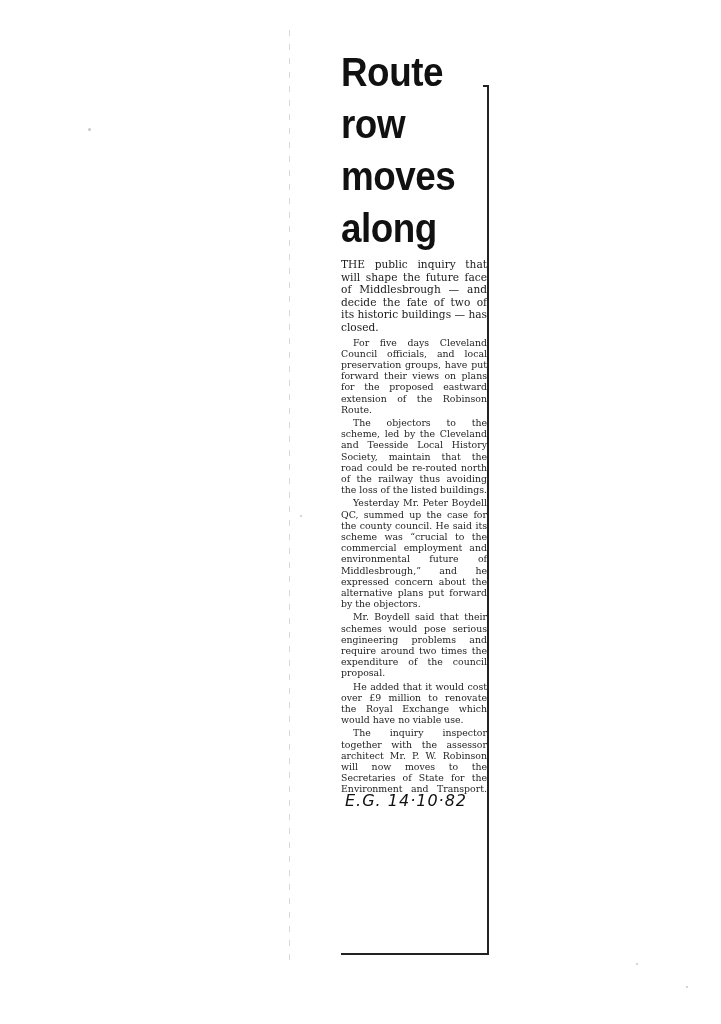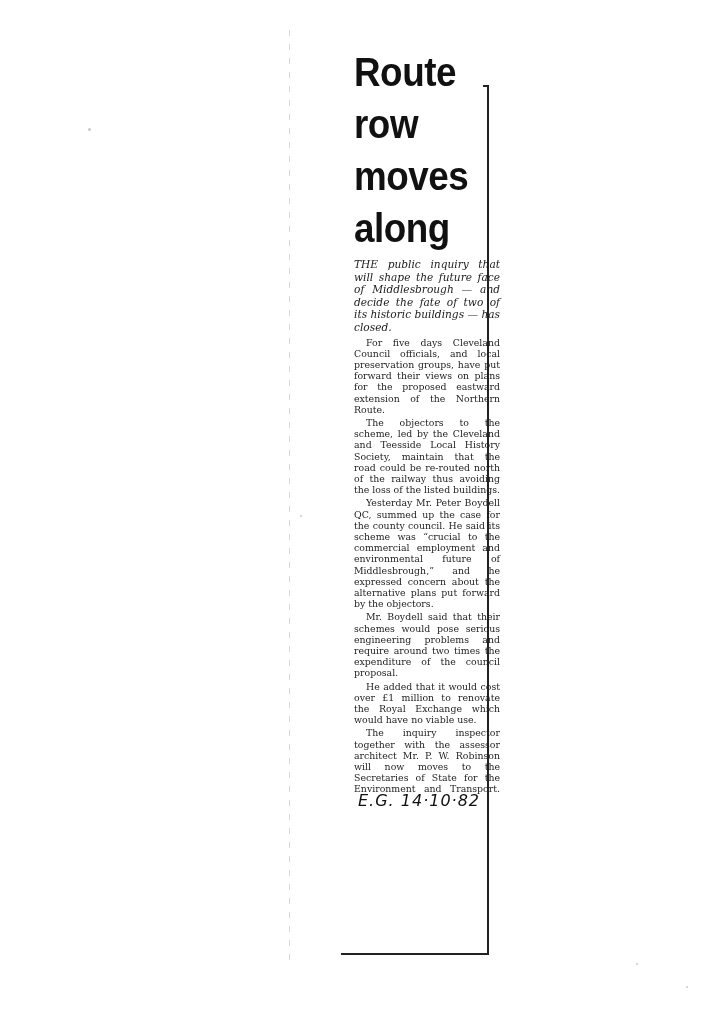--- a/index.html
+++ b/index.html
@@ -23,21 +23,21 @@
       height: 930px;
       background: repeating-linear-gradient(to bottom, #d8d8d8 0 6px, transparent 6px 14px);
     }
     .speck {
       position: absolute;
       background: #c8c8c8;
       border-radius: 50%;
     }
     .article {
       position: absolute;
-      left: 354px;
+      left: 341px;
       top: 46px;
       width: 146px;
     }
     .headline {
       font-family: "Liberation Sans", sans-serif;
       font-weight: 700;
       font-size: 40px;
       line-height: 52px;
       letter-spacing: -0.5px;
       color: #111;
@@ -61,21 +61,20 @@
       width: 6px;
       height: 2px;
       background: #222;
     }
     .lead {
       font-size: 10.6px;
       line-height: 12.6px;
       text-align: justify;
       margin: 0 0 3px 0;
       color: #1a1a1a;
-      font-style: italic;
     }
     .para {
       font-size: 9.4px;
       line-height: 11.2px;
       text-align: justify;
       text-indent: 12px;
       margin: 0 0 2px 0;
       color: #1e1e1e;
     }
     .signoff {
@@ -110,21 +109,21 @@
 <div class="article">
   <h1 class="headline">
     <span>Route</span>
     <span>row</span>
     <span>moves</span>
     <span>along</span>
   </h1>
 
   <p class="lead">THE public inquiry that will shape the future face of Middlesbrough — and decide the fate of two of its historic buildings — has closed.</p>
 
-  <p class="para">For five days Cleveland Council officials, and local preservation groups, have put forward their views on plans for the proposed eastward extension of the Northern Route.</p>
+  <p class="para">For five days Cleveland Council officials, and local preservation groups, have put forward their views on plans for the proposed eastward extension of the Robinson Route.</p>
   <p class="para">The objectors to the scheme, led by the Cleveland and Teesside Local History Society, maintain that the road could be re-routed north of the railway thus avoiding the loss of the listed buildings.</p>
   <p class="para">Yesterday Mr. Peter Boydell QC, summed up the case for the county council. He said its scheme was “crucial to the commercial employment and environmental future of Middlesbrough,” and he expressed concern about the alternative plans put forward by the objectors.</p>
   <p class="para">Mr. Boydell said that their schemes would pose serious engineering problems and require around two times the expenditure of the council proposal.</p>
-  <p class="para">He added that it would cost over £1 million to renovate the Royal Exchange which would have no viable use.</p>
+  <p class="para">He added that it would cost over £9 million to renovate the Royal Exchange which would have no viable use.</p>
   <p class="para"><span>The inquiry inspector together with the assessor architect Mr. P. W. Robinson will now moves to the Secretaries of State for the Environment and Transport.</span> <span class="signoff">E.G. 14·10·82</span></p>
 </div>
 
 <div class="bottom-rule"></div>
 
 </body></html>

